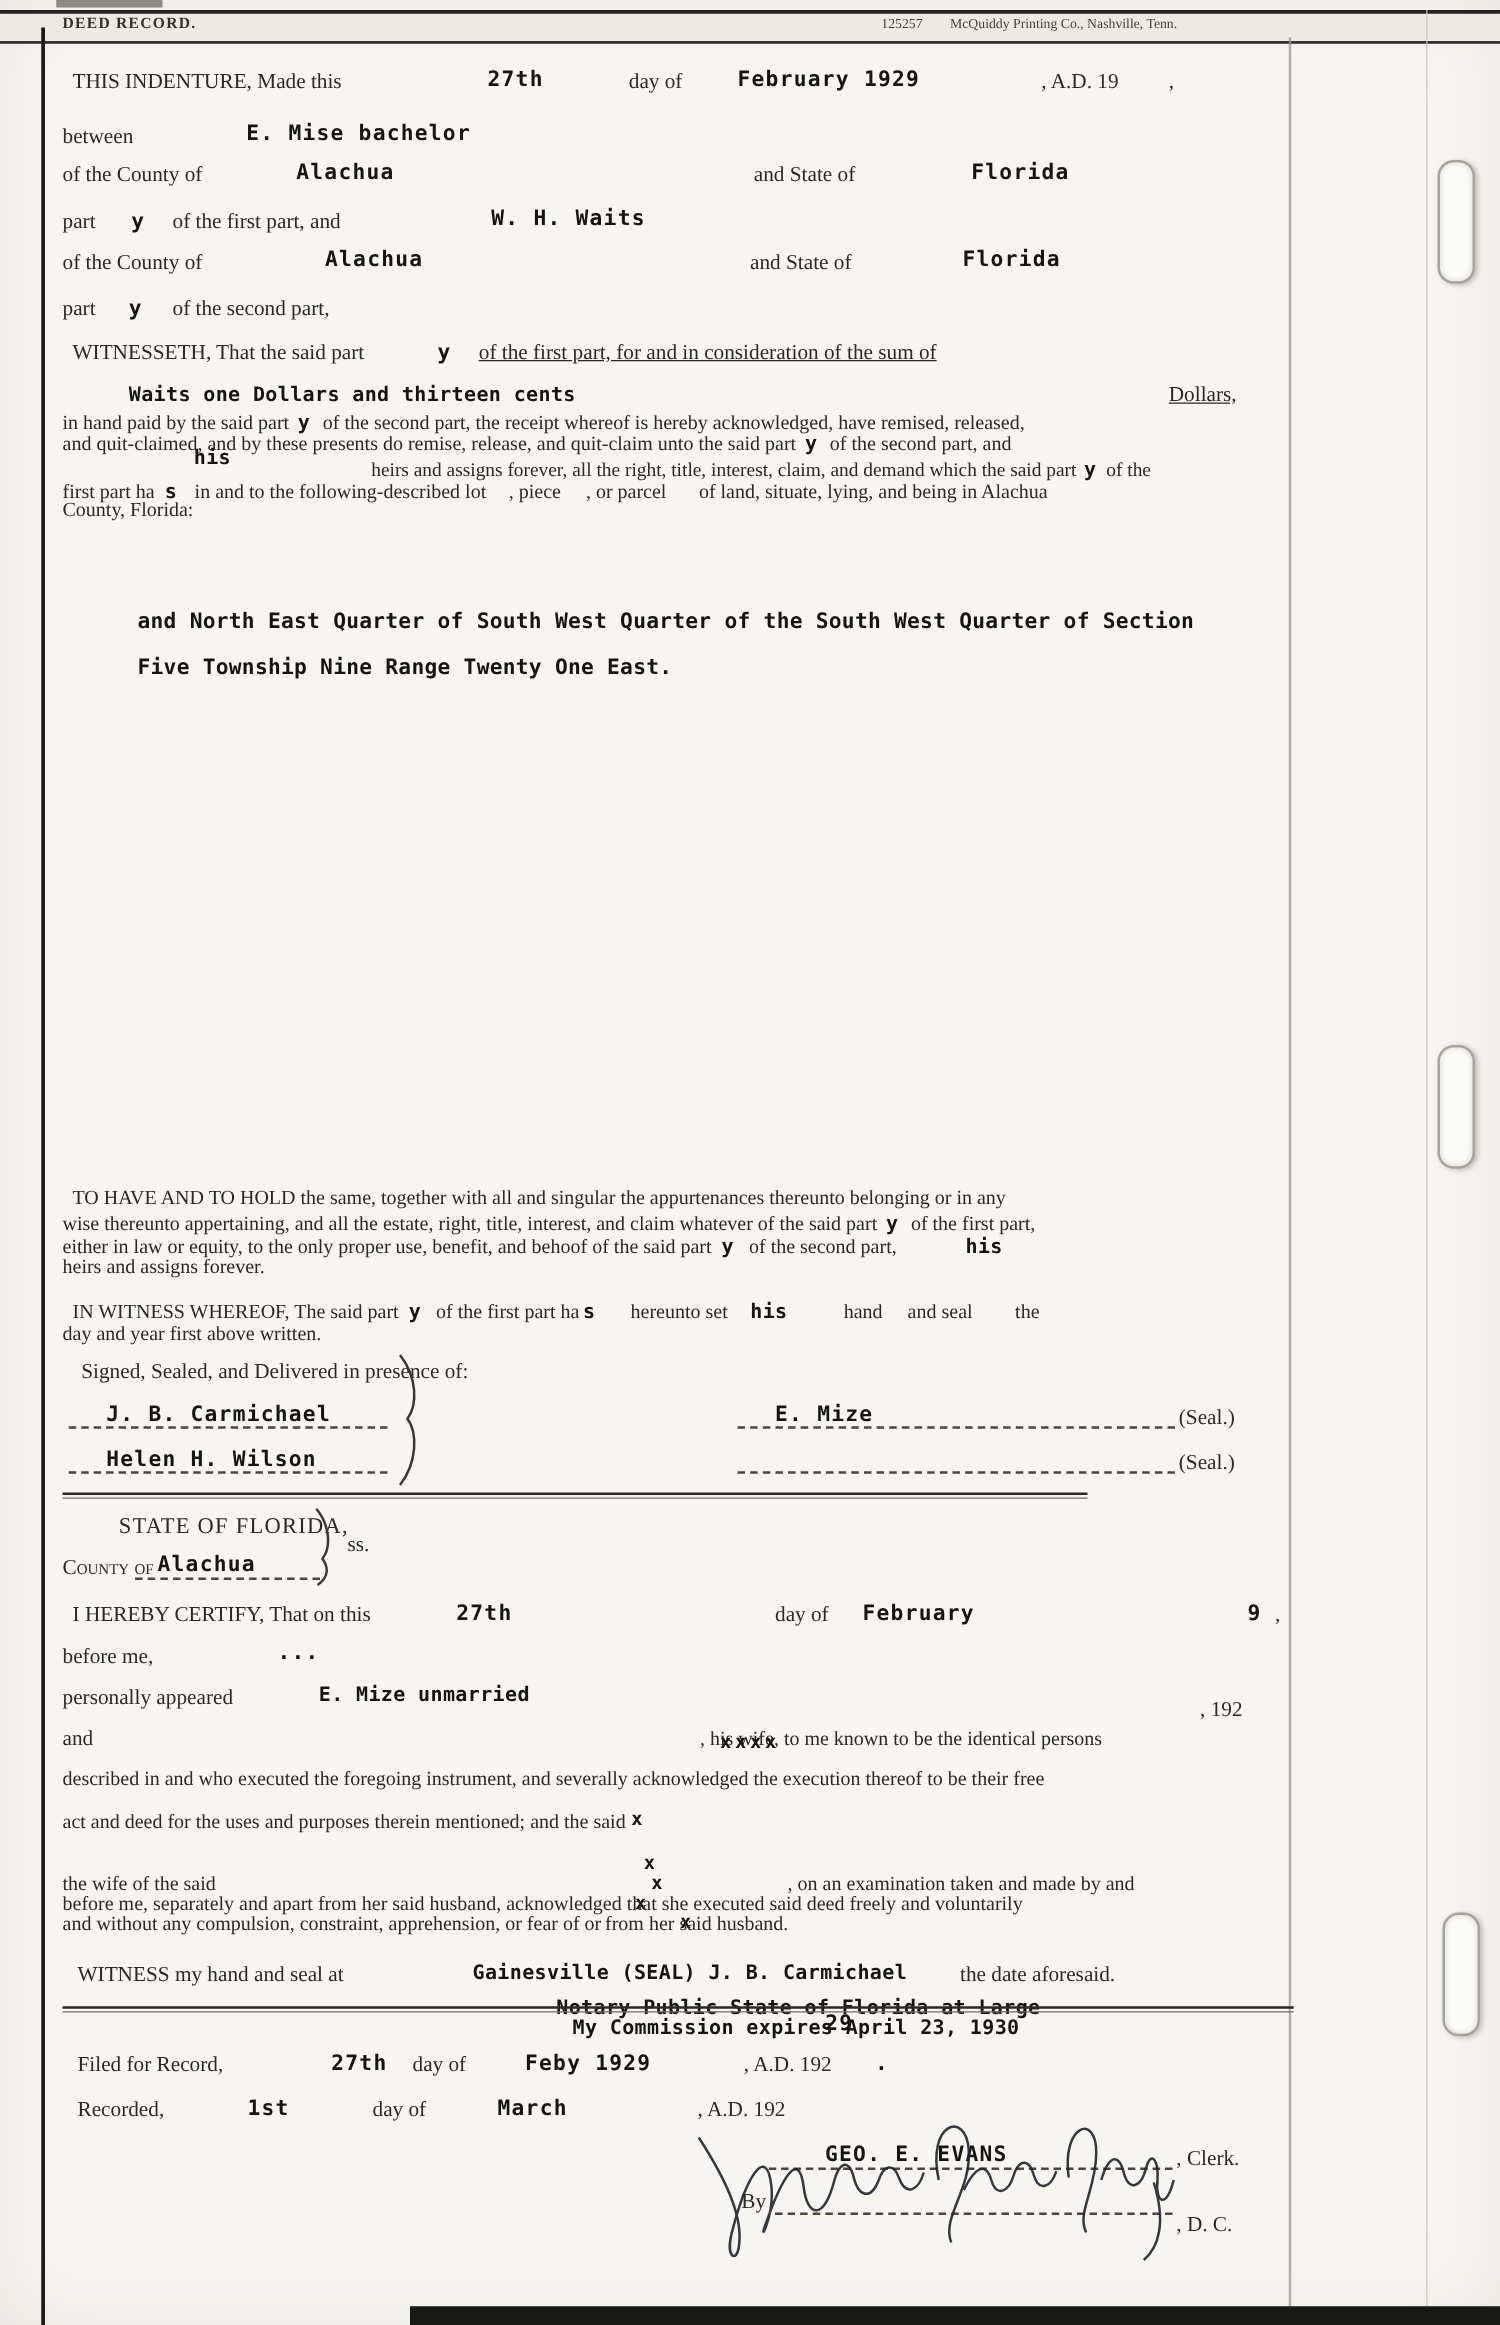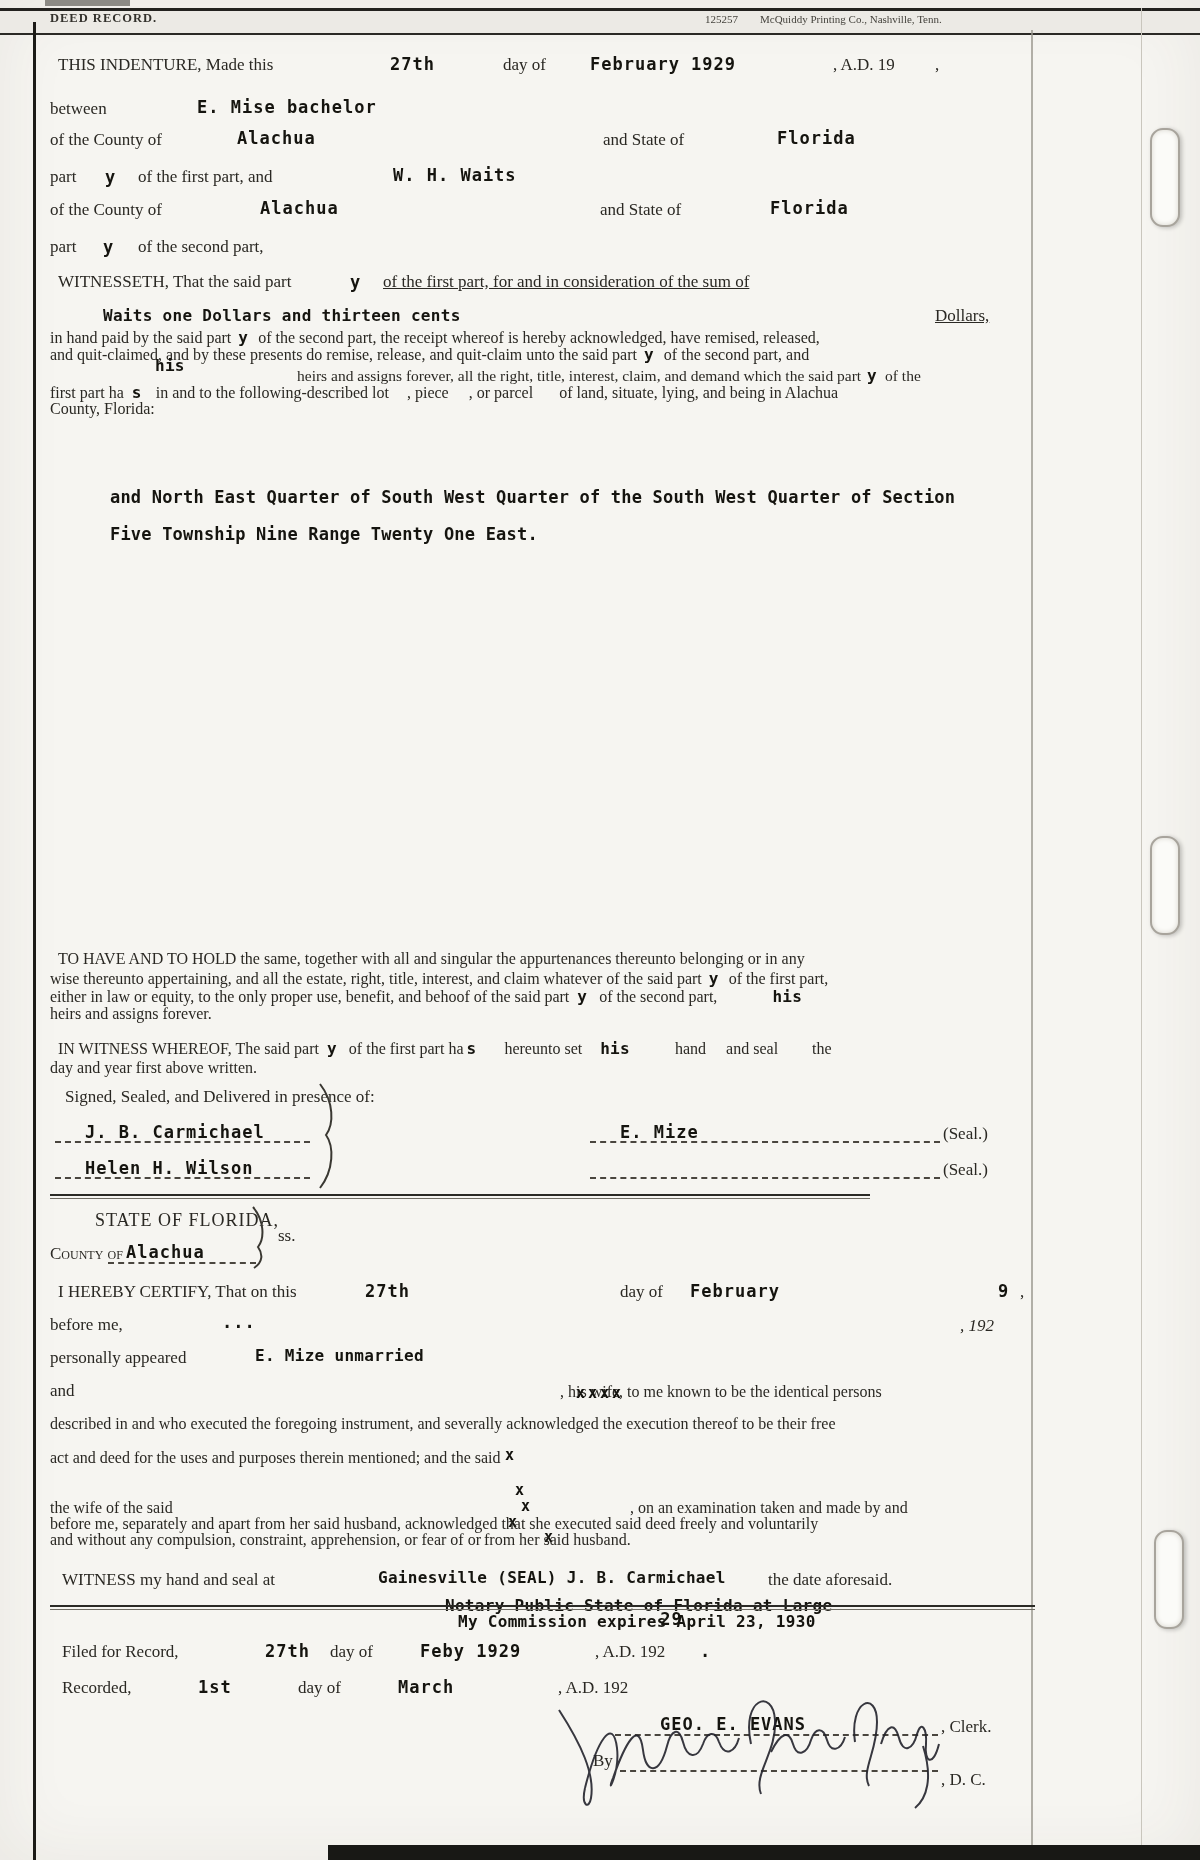--- a/index.html
+++ b/index.html
@@ -161,21 +161,21 @@
   <span class="ln f" style="left:278px;top:1226px;">ss.</span>
   <span class="ln f sc" style="left:50px;top:1244px;">County of</span>
   <div class="dash" style="left:108px;top:1244px;width:148px;"></div>
   <span class="ln t" style="left:126px;top:1242px;">Alachua</span>
 
   
   <span class="ln f" style="left:58px;top:1282px;">I HEREBY CERTIFY, That on this</span>
   <span class="ln t" style="left:365px;top:1281px;">27th</span>
   <span class="ln f" style="left:620px;top:1282px;">day of</span>
   <span class="ln t" style="left:690px;top:1281px;">February</span>
-  <span class="ln f" style="left:960px;top:1316px;font-style:italic;">, 192</span>
+  <span class="ln f" style="left:960px;top:1358px;">, 192</span>
   <span class="ln t up3" style="left:998px;top:1281px;">9</span>
   <span class="ln f" style="left:1020px;top:1282px;">,</span>
 
   <span class="ln f" style="left:50px;top:1315px;">before me,</span>
   <span class="ln t" style="left:222px;top:1312px;">...</span>
 
   <span class="ln f" style="left:50px;top:1348px;">personally appeared</span>
   <span class="ln t2" style="left:255px;top:1346px;">E. Mize unmarried</span>
 
   <span class="ln f" style="left:50px;top:1381px;">and</span>

